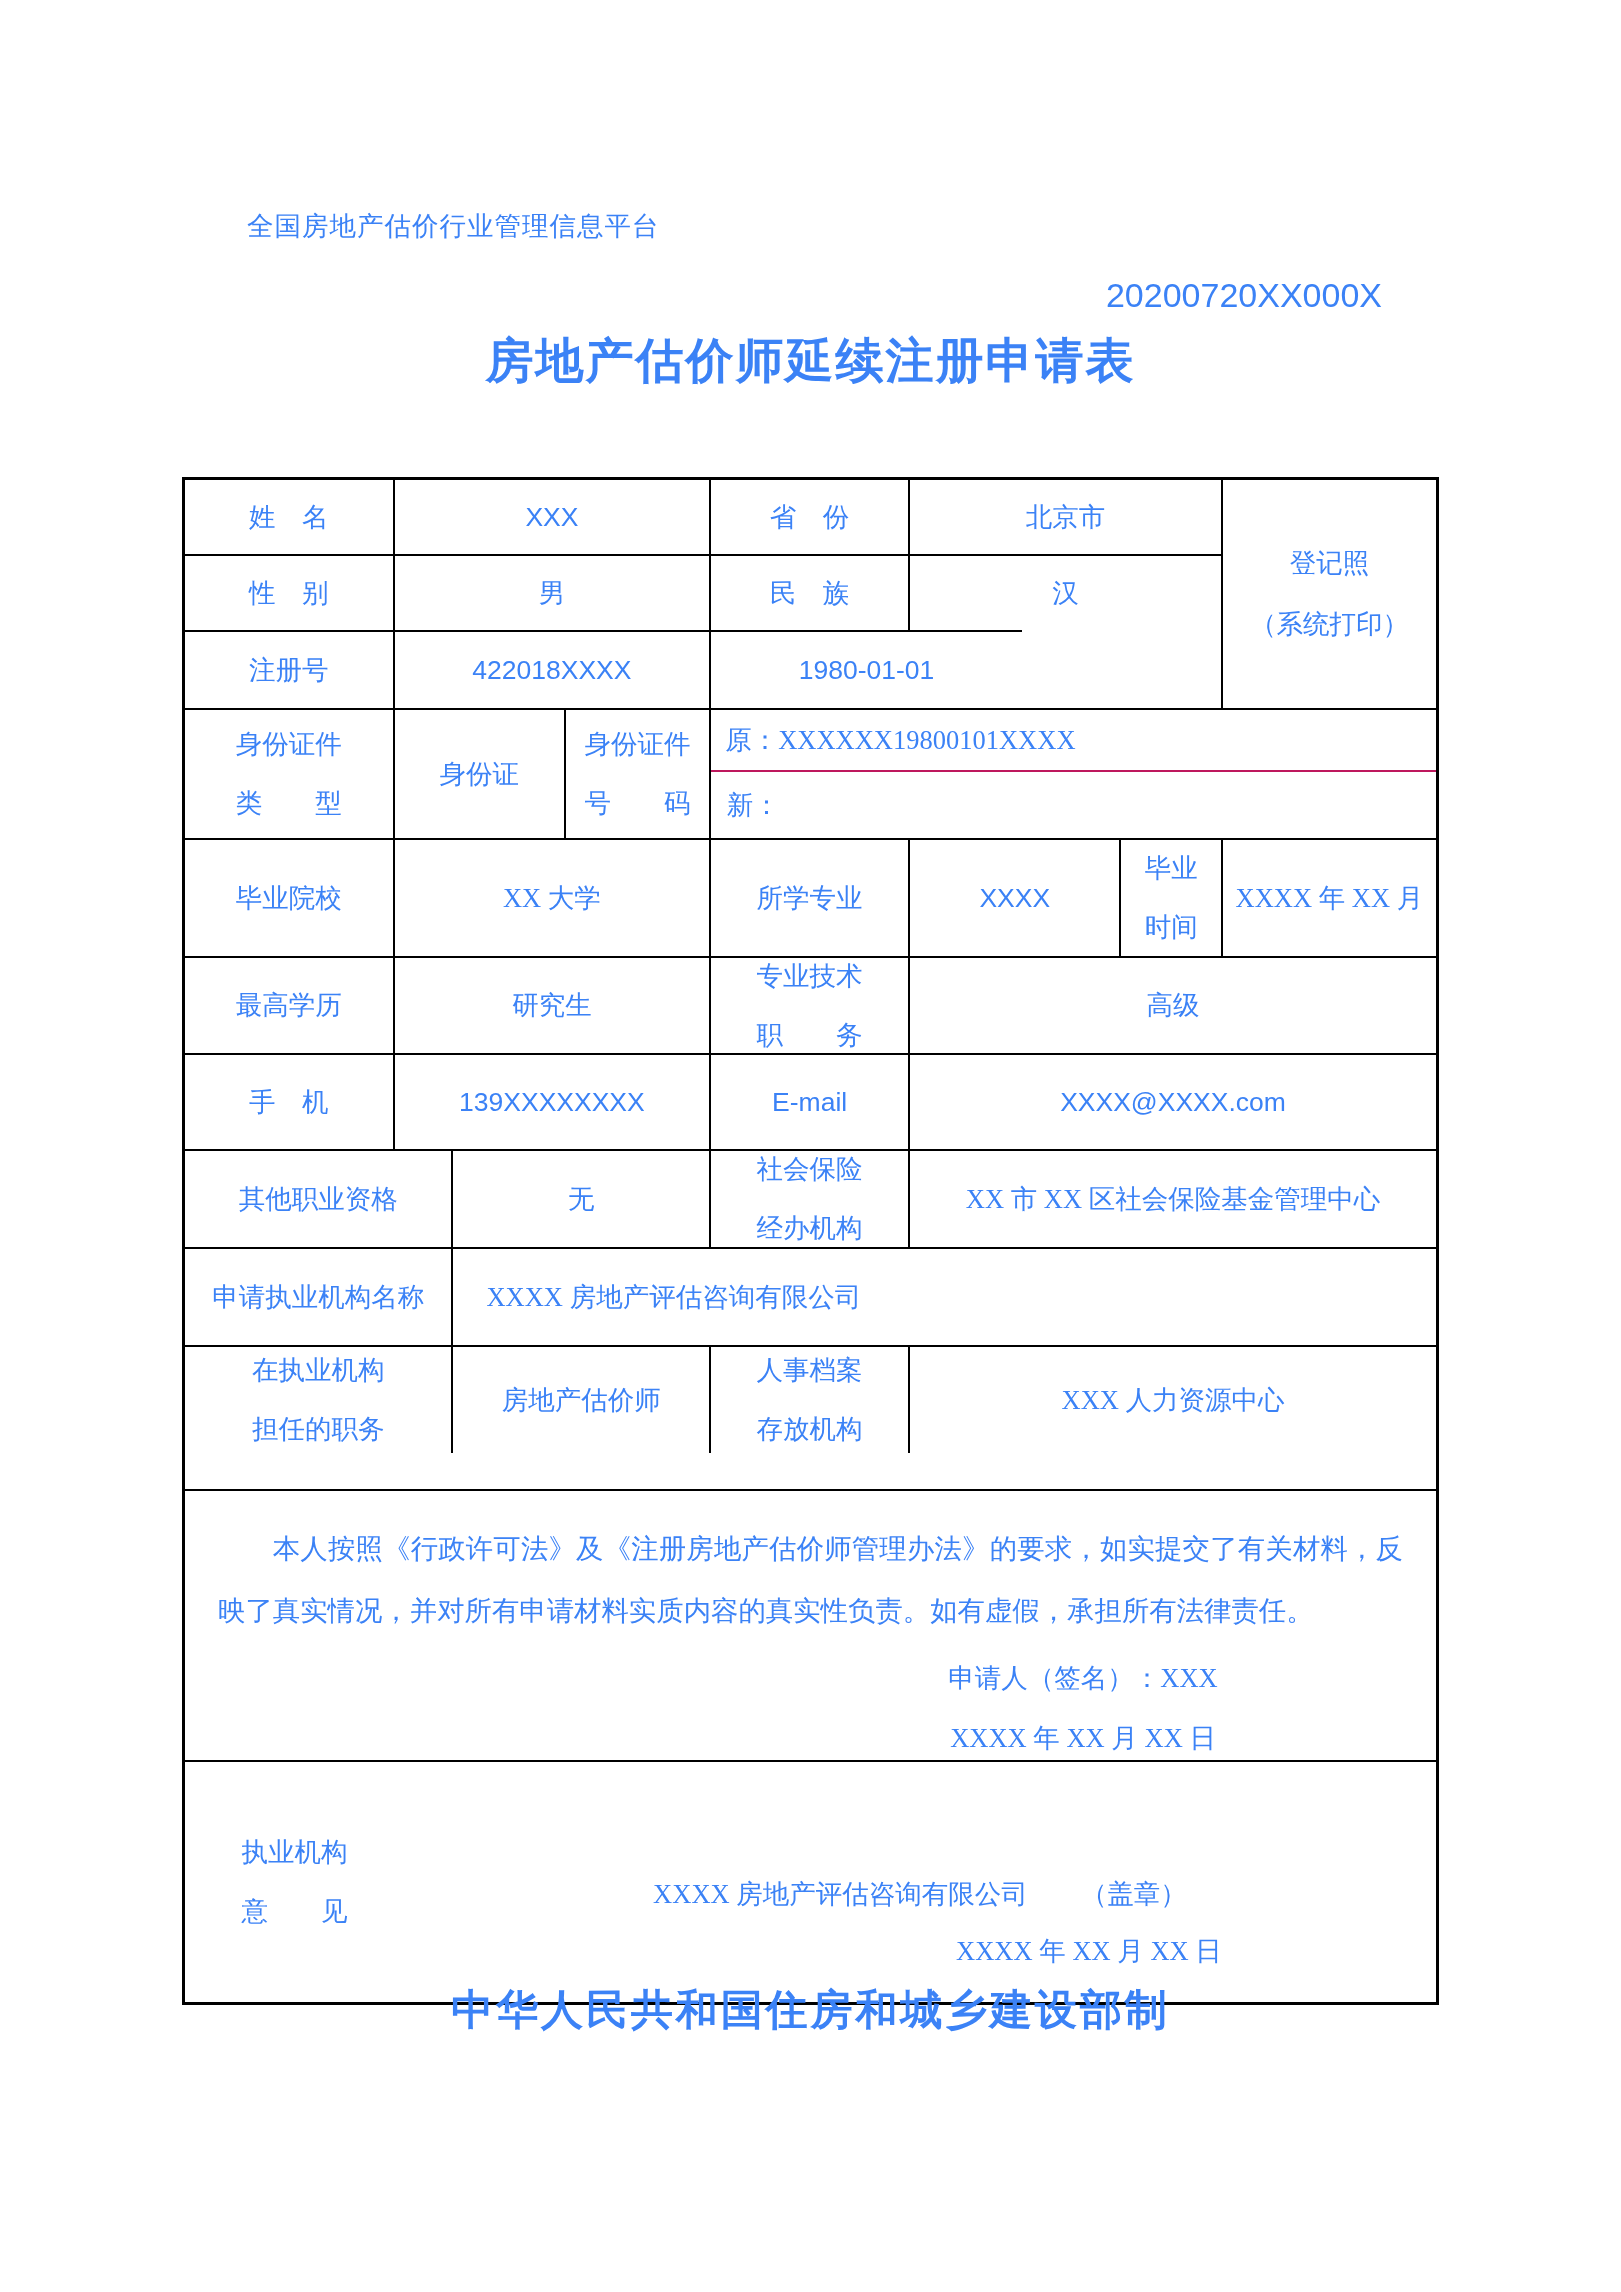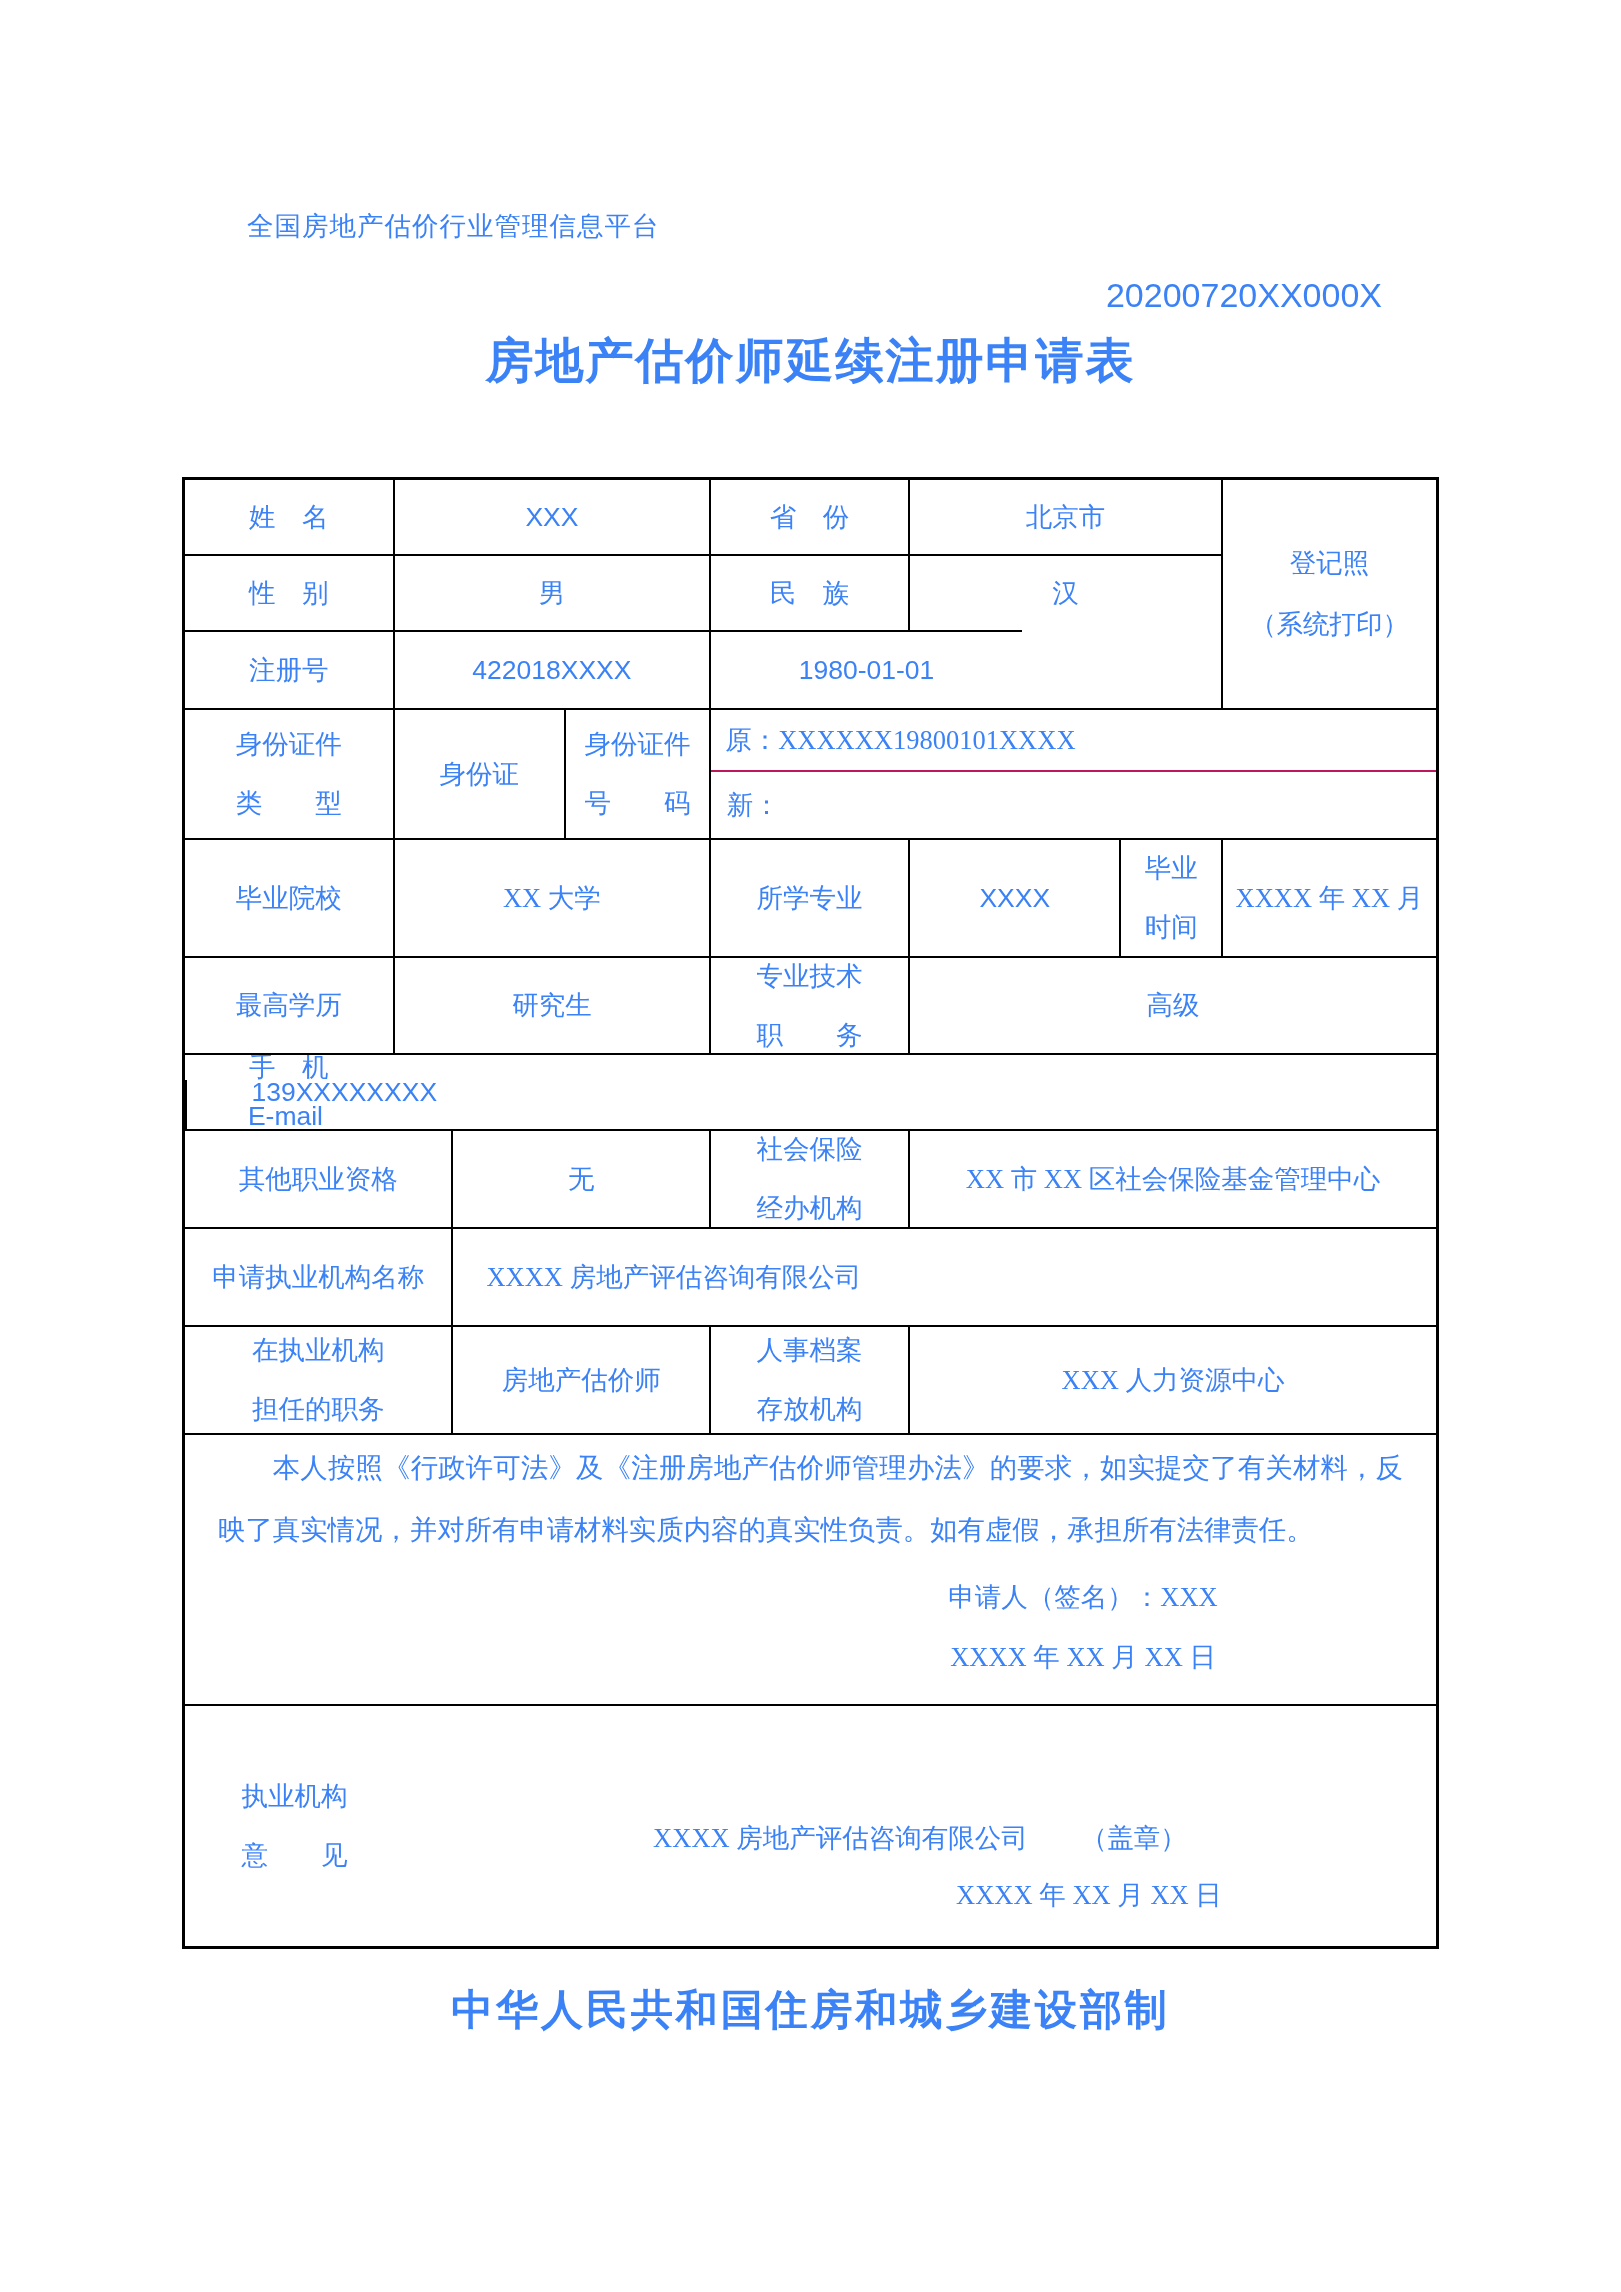--- a/index.html
+++ b/index.html
@@ -60,21 +60,21 @@
     overflow: hidden;
   }
   .nl { border-left: none; }
   .bt { border-top: 2px solid #000; }
   .r1 { height: 74px; }
   .r2 { height: 76px; }
   .r3 { height: 78px; }
   .r4 { height: 130px; }
   .r5 { height: 118px; }
   .r6 { height: 97px; }
-  .r7 { height: 76px; flex-direction: column; }
+  .r7 { height: 96px; }
   .r8 { height: 98px; }
   .r9 { height: 98px; }
   .r10 { height: 108px; }
   .r11 { height: 271px; }
   .r12 { height: 242px; }
   
   .c-a { width: 16.6%; }
   .c-b { width: 25.3%; }
   .c-c { width: 15.9%; }
   .c-d { width: 25.0%; }
@@ -118,21 +118,21 @@
     padding-left: 14px;
     width: 100%;
   }
   .id-new {
     flex: 1;
     display: flex;
     align-items: center;
     padding-left: 15.7px;
     width: 100%;
   }
-  .decl-row { display: block; padding: 2px 33px 0 33px; }
+  .decl-row { display: block; padding: 27px 33px 0 33px; margin-top: 36px; }
   .declaration {
     text-indent: 2em;
     line-height: 62px;
     font-size: 27.4px;
     text-align: justify;
   }
   .sig-block {
     margin-left: 53%;
     width: 40%;
     text-align: center;

